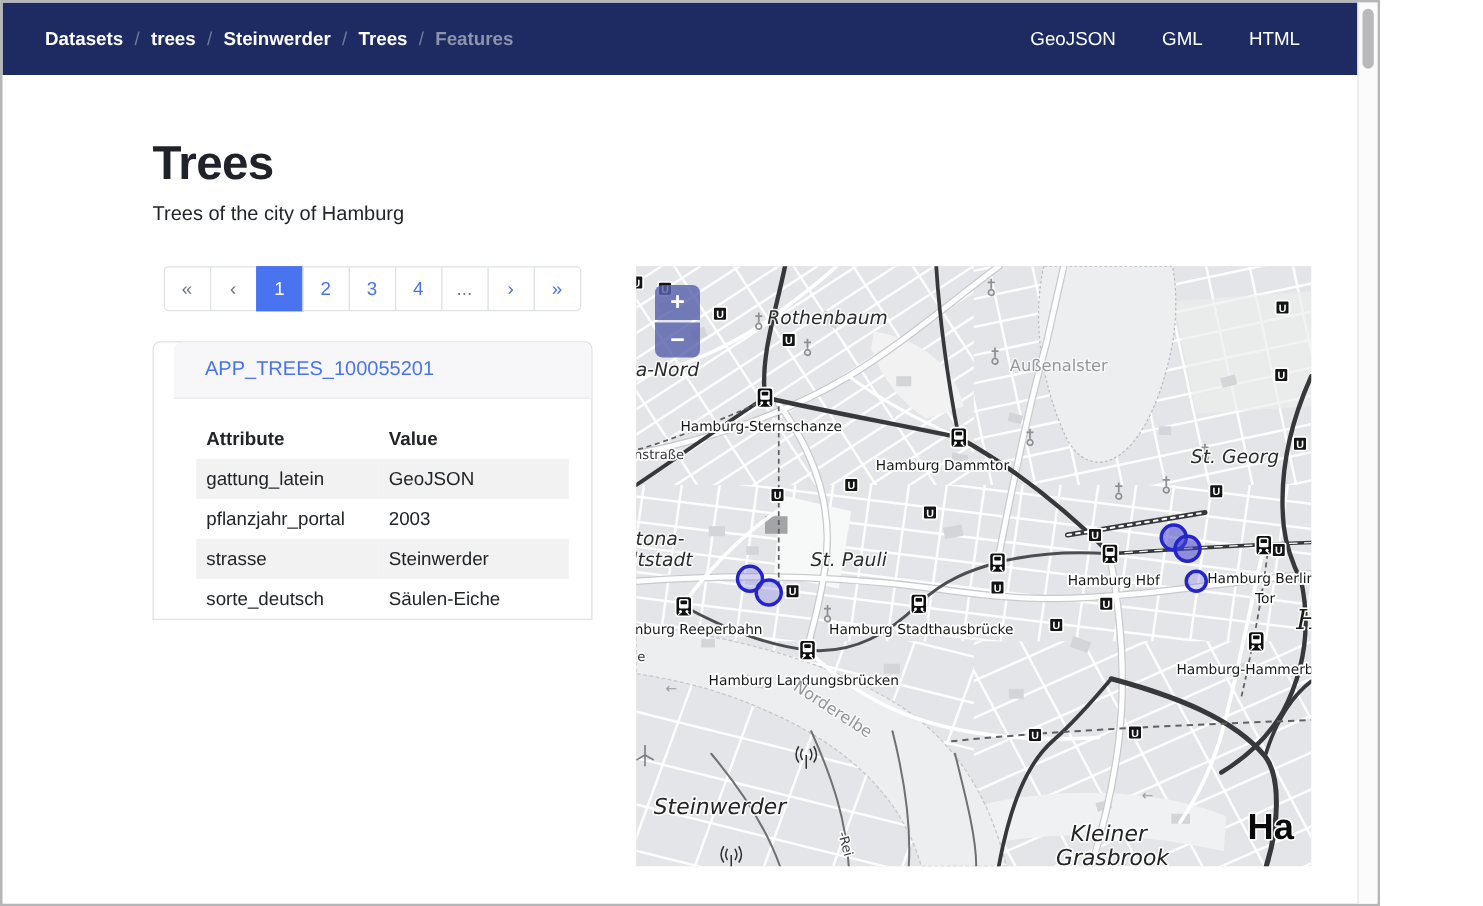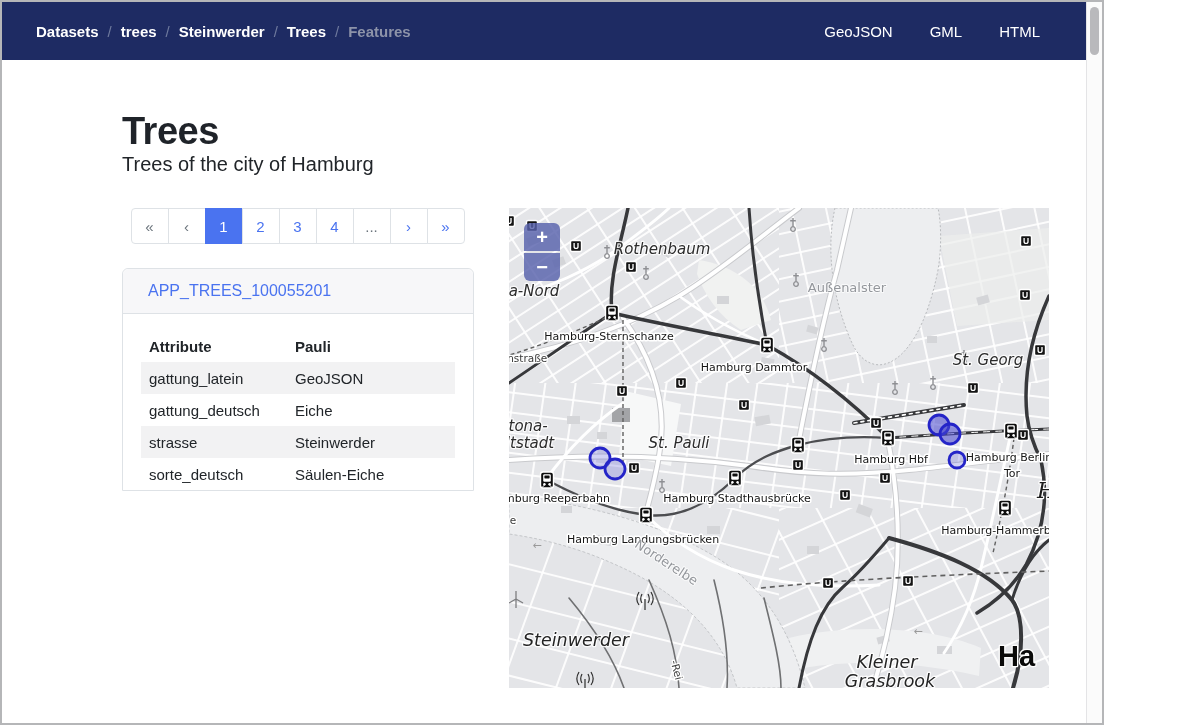--- a/index.html
+++ b/index.html
@@ -16,36 +16,36 @@
   .format-links { margin-left:auto; display:flex; gap:37px; font-size:15px; font-weight:500; }
   .format-links a { color:#fff; text-decoration:none; cursor:pointer; }
 
   
   .scrollbar-track { position:absolute; top:0; right:0; width:16px; height:100%; background:#fbfbfb; border-left:1px solid #e4e4e6; z-index:50; }
   .scrollbar-thumb { position:absolute; top:5px; left:3px; width:9px; height:48px; border-radius:5px; background:#b9b9bc; }
 
   
   main { padding-left:120px; }
   h1 { margin:50px 0 0; font-size:38px; font-weight:600; color:#1f2329; letter-spacing:-.5px; }
-  .subtitle { font-size:20px; color:#212529; }
+  .subtitle { margin-top:10px; font-size:16px; color:#212529; }
   .content-row { display:flex; margin-top:32px; }
   .left-col { width:352px; flex:0 0 352px; }
 
   
   .pagination { display:flex; justify-content:center; margin:0 0 24px; padding:0; list-style:none; }
   .page-item { margin-left:-1px; }
   .page-item .page-link { display:flex; align-items:center; justify-content:center; min-width:38px; height:36px; padding:0 6px;
       border:1px solid #dee2e6; background:#fff; color:#4a73f0; font-size:15px; text-decoration:none; cursor:pointer; }
   .page-item:first-child .page-link { border-radius:4px 0 0 4px; }
   .page-item:last-child .page-link { border-radius:0 4px 4px 0; }
   .page-item.active .page-link { background:#4a73f0; border-color:#4a73f0; color:#fff; }
   .page-item.disabled .page-link { color:#6c757d; cursor:default; }
 
   
-  .card { border:1px solid #dee2e6; border-radius:6px 6px 0 0; }
+  .card { border:1px solid #dee2e6; border-radius:6px 6px 0 0;padding-left:16px; }
   .card-header { background:#f7f7f9; border-bottom:1px solid #dee2e6; padding:13px 25px; border-radius:6px 6px 0 0; }
   .card-header a { color:#4a73f0; font-size:16px; text-decoration:none; cursor:pointer; }
   .card-body { padding:16px 18px 0; }
   table.attr-table { width:100%; border-collapse:collapse; font-size:15px; color:#212529; }
   .attr-table th, .attr-table td { text-align:left; padding:7.5px 8px; vertical-align:top; }
   .attr-table th { font-weight:700;margin-top:44px; }
   .attr-table td.attr, .attr-table th.attr { width:146px; }
   .attr-table tbody tr:nth-child(odd) { background:#f2f2f3; }
 
   
@@ -134,31 +134,31 @@
 
         <div class="card">
           <div class="card-header">
             <a>APP_TREES_100055201</a>
           </div>
           <div class="card-body">
             <table class="attr-table">
               <thead>
                 <tr>
                   <th class="attr">Attribute</th>
-                  <th>Pauli</th>
+                  <th>Value</th>
                 </tr>
               </thead>
               <tbody>
                   <tr>
                     <td class="attr">gattung_latein</td>
                     <td>GeoJSON</td>
                   </tr>
                   <tr>
-                    <td class="attr">gattung_deutsch</td>
-                    <td>Eiche</td>
+                    <td class="attr">pflanzjahr_portal</td>
+                    <td>2003</td>
                   </tr>
                   <tr>
                     <td class="attr">strasse</td>
                     <td>Steinwerder</td>
                   </tr>
                   <tr>
                     <td class="attr">sorte_deutsch</td>
                     <td>Säulen-Eiche</td>
                   </tr>
                 </tbody>

